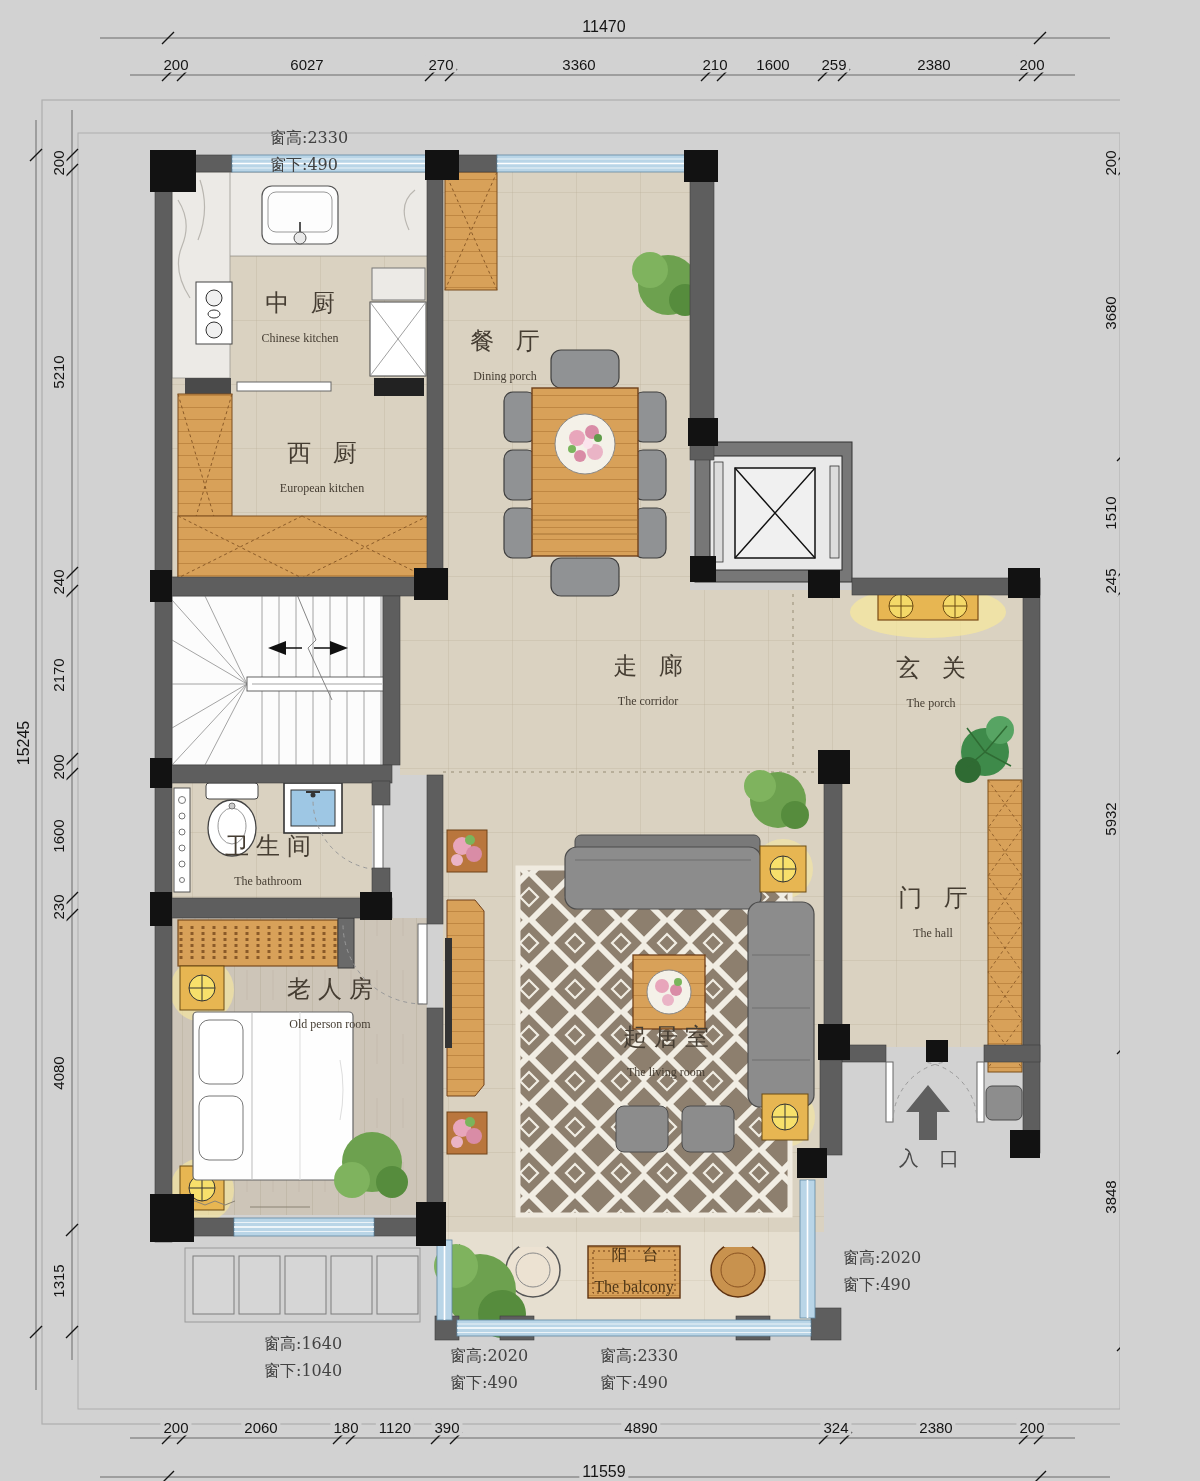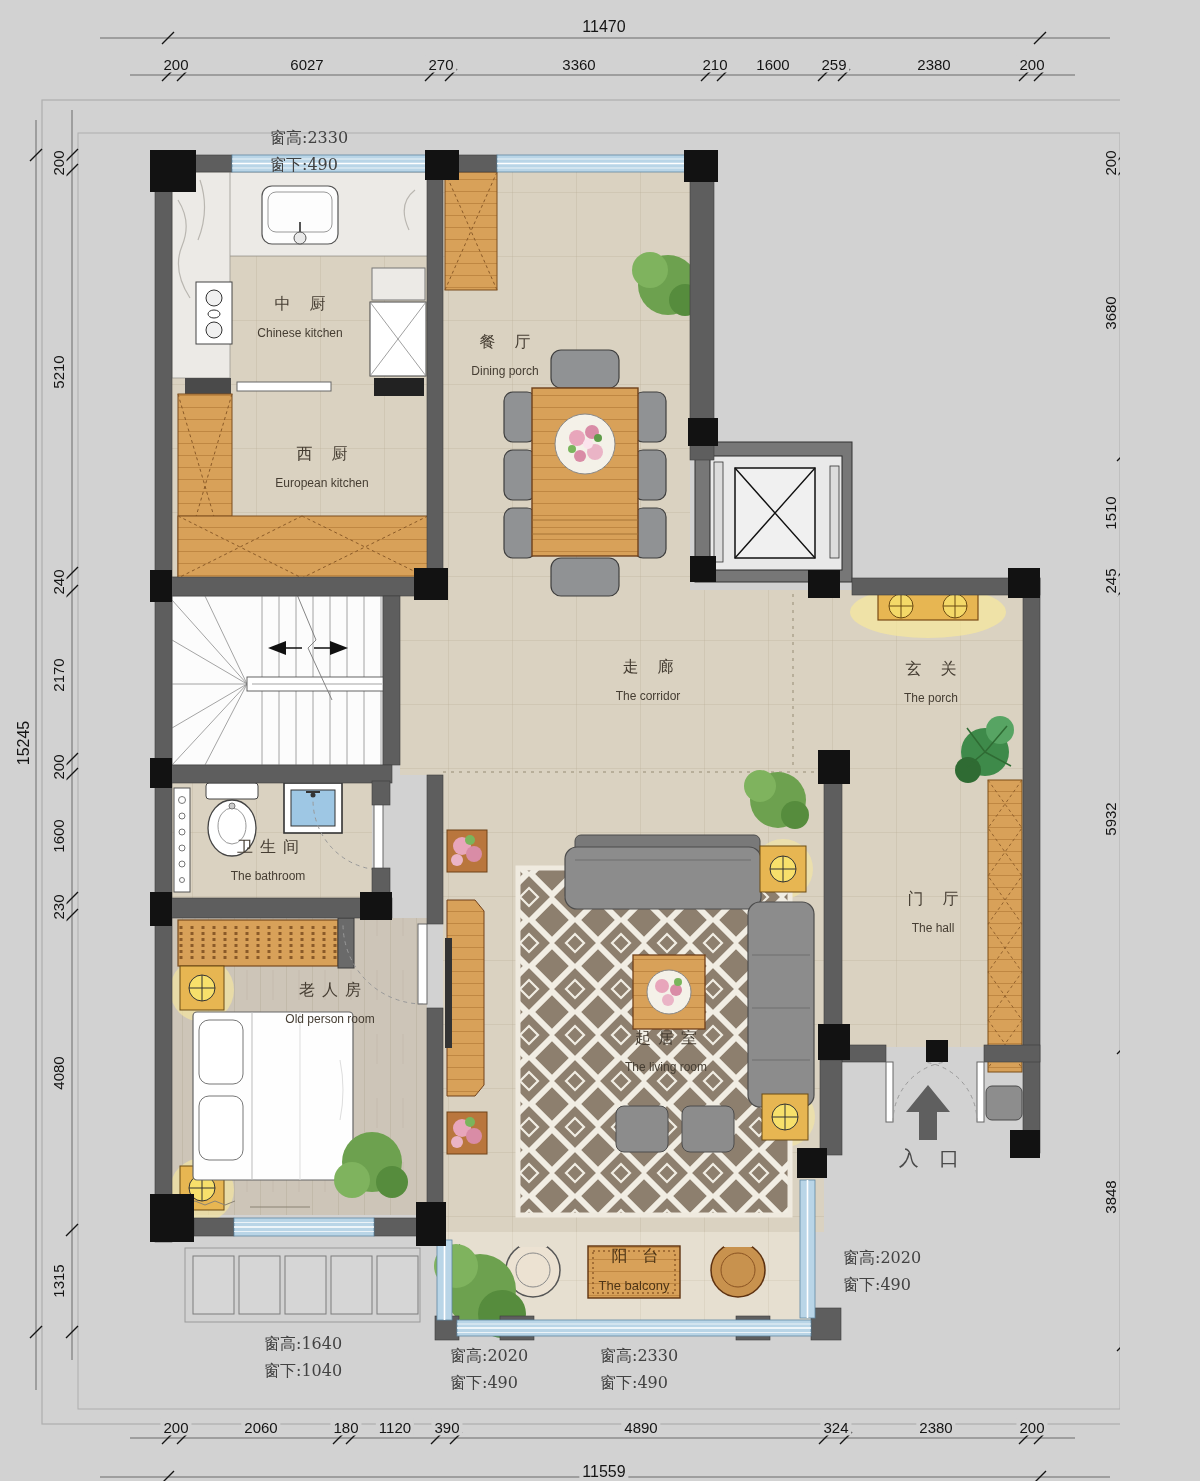--- a/index.html
+++ b/index.html
@@ -5,24 +5,24 @@
   html,body{margin:0;padding:0;background:#d2d2d2}
   .stage{position:relative;width:1120px;height:1481px;background:#d2d2d2;overflow:hidden;
          font-family:"Liberation Sans",sans-serif}
   svg.plan{position:absolute;left:0;top:0}
   .dim{position:absolute;transform:translate(-50%,-50%);font-size:15px;color:#141414;
        background:#d2d2d2;padding:0 3px;white-space:nowrap;font-family:"Liberation Sans",sans-serif}
   .dim.v{transform:translate(-50%,-50%) rotate(-90deg)}
   .dim.total{font-size:16px}
   .room{position:absolute;transform:translate(-50%,-50%);text-align:center;color:#453d32;
         white-space:nowrap;line-height:1.15}
-  .room .zh{display:block;font-family:"DejaVu Serif",serif;font-size:16px;letter-spacing:7px;text-indent:7px}
-  .room .en{display:block;font-family:Liberation Sans, sans-serif;font-size:12px;margin-top:14px}
+  .room .zh{display:block;font-family:"DejaVu Serif",serif;font-size:24px;letter-spacing:7px;text-indent:7px}
+  .room .en{display:block;font-family:Liberation Serif, serif;font-size:12px;margin-top:14px}
   .room.small .zh{font-size:16px;letter-spacing:5px;color:#4c3416}
-  .room.small .en{font-size:13px;color:#4c3416}
+  .room.small .en{font-size:16px;color:#4c3416}
   .room.entry .zh{font-size:20px;color:#4a4a4a}
   .wnote{position:absolute;font-family:"DejaVu Serif",serif;font-size:16px;color:#424242;
          line-height:27px;white-space:nowrap}
   .wnote span{display:block}
 </style>
 </head>
 <body>
 
 <div class="stage">
 

